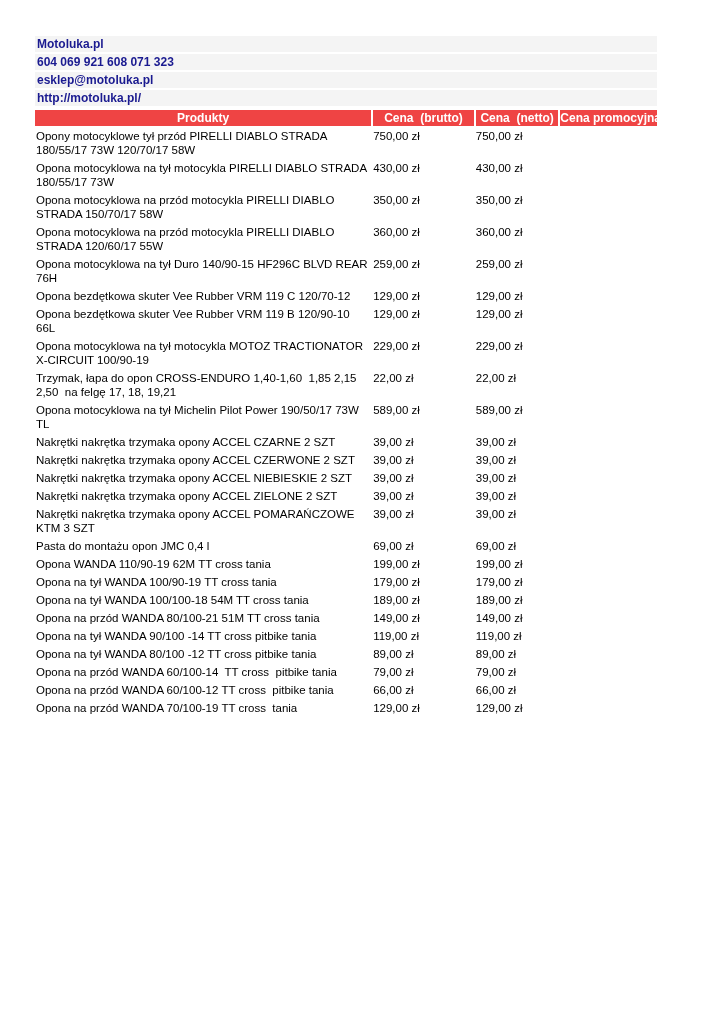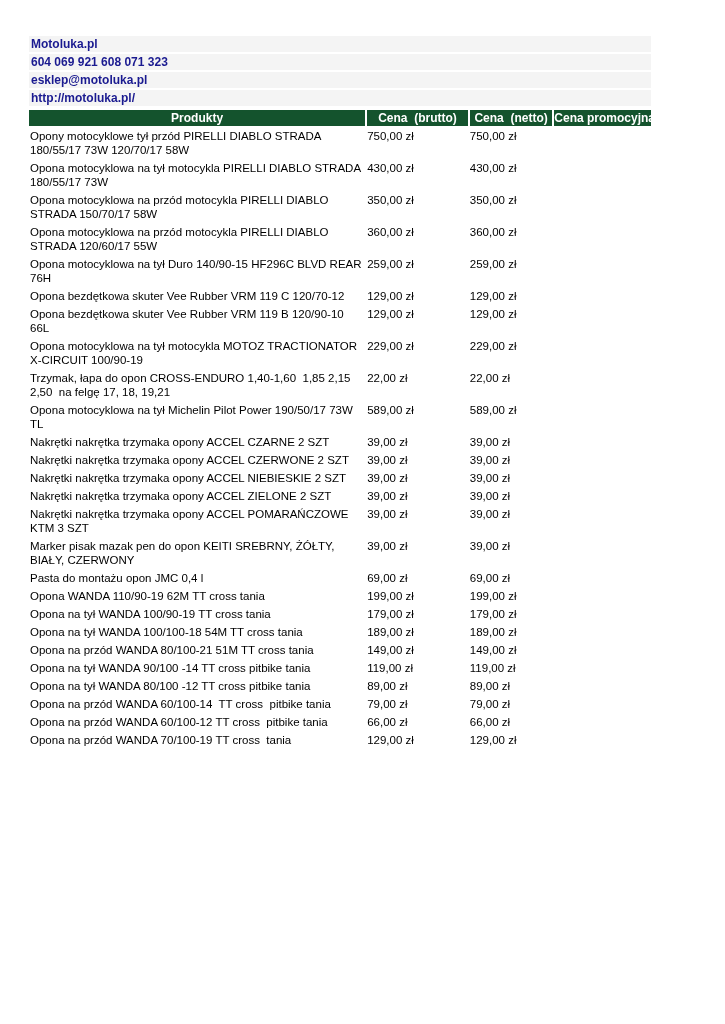--- a/index.html
+++ b/index.html
@@ -6,21 +6,21 @@
   html, body { background: #ffffff; }
   body {
     width: 725px; height: 1024px;
     position: relative;
     font-family: "Liberation Sans", sans-serif;
     color: #000000;
     overflow: hidden;
   }
   .doc {
     position: absolute;
-    left: 29px; top: 36px;
+    left: 35px; top: 36px;
     width: 622px;
   }
   .contact-line {
     background: #f4f4f4;
     height: 16px;
     line-height: 16px;
     margin-bottom: 2px;
     padding-left: 2px;
     font-size: 12px;
     font-weight: bold;
@@ -34,21 +34,21 @@
     border-collapse: separate;
     border-spacing: 2px;
     table-layout: fixed;
     width: 626px;
   }
   col.c0 { width: 334px; }
   col.c1 { width: 100px; }
   col.c2 { width: 82px;  }
   col.c3 { width: 96px;  }
   th {
-    background: #14532d;
+    background: #ef4444;
     color: #ffffff;
     font-size: 12px;
     font-weight: bold;
     height: 16px;
     text-align: center;
     white-space: pre;
     overflow: hidden;
     padding: 0;
   }
   td {
@@ -173,26 +173,20 @@
           <td class="c2">39,00 zł</td>
           <td class="c3"></td>
         </tr>
         <tr>
           <td class="c0">Nakrętki nakrętka trzymaka opony ACCEL POMARAŃCZOWE KTM 3 SZT</td>
           <td class="c1">39,00 zł</td>
           <td class="c2">39,00 zł</td>
           <td class="c3"></td>
         </tr>
         <tr>
-          <td class="c0">Marker pisak mazak pen do opon KEITI SREBRNY, ŻÓŁTY, BIAŁY, CZERWONY</td>
-          <td class="c1">39,00 zł</td>
-          <td class="c2">39,00 zł</td>
-          <td class="c3"></td>
-        </tr>
-        <tr>
           <td class="c0">Pasta do montażu opon JMC 0,4 l</td>
           <td class="c1">69,00 zł</td>
           <td class="c2">69,00 zł</td>
           <td class="c3"></td>
         </tr>
         <tr>
           <td class="c0">Opona WANDA 110/90-19 62M TT cross tania</td>
           <td class="c1">199,00 zł</td>
           <td class="c2">199,00 zł</td>
           <td class="c3"></td>

